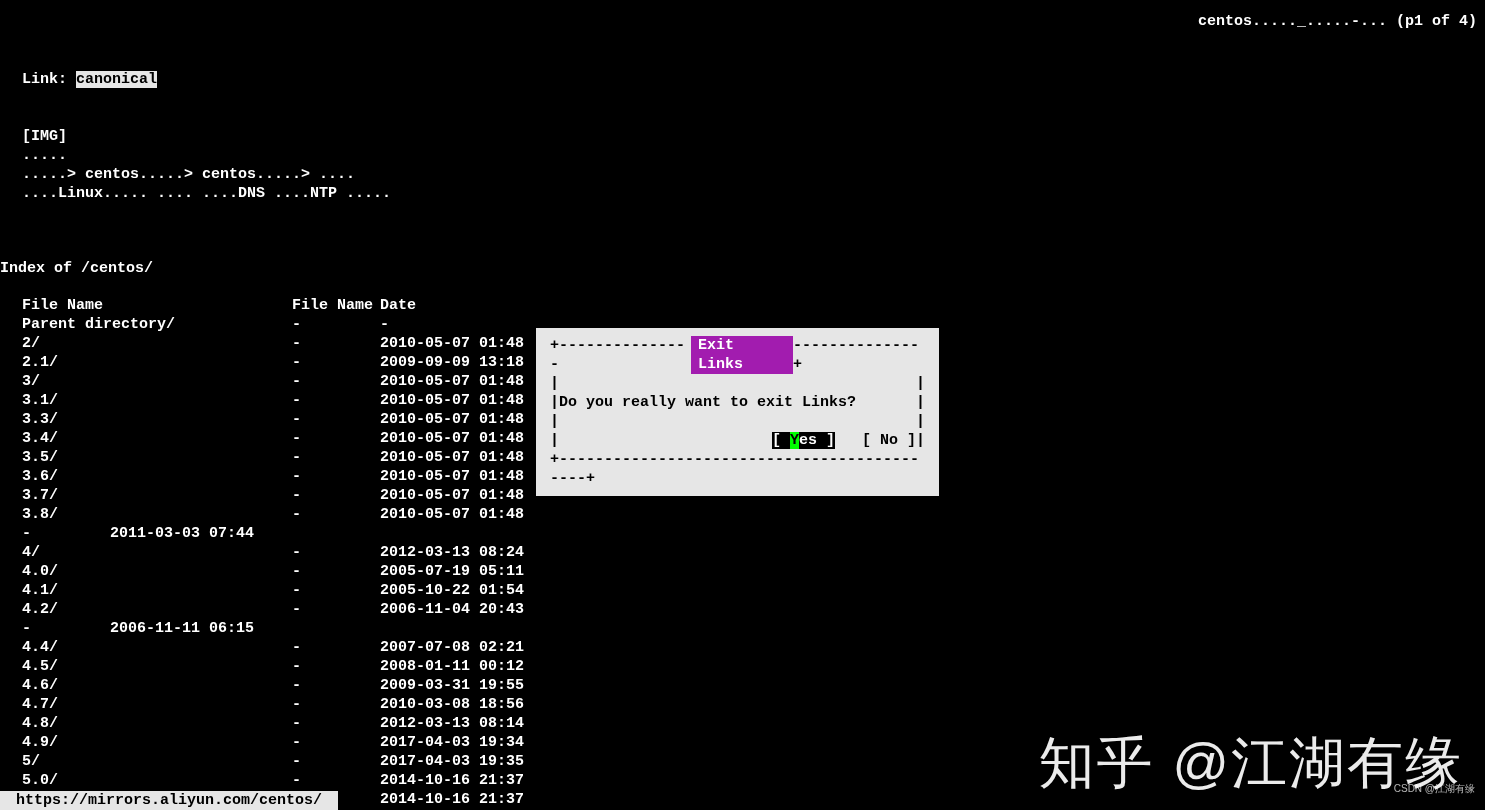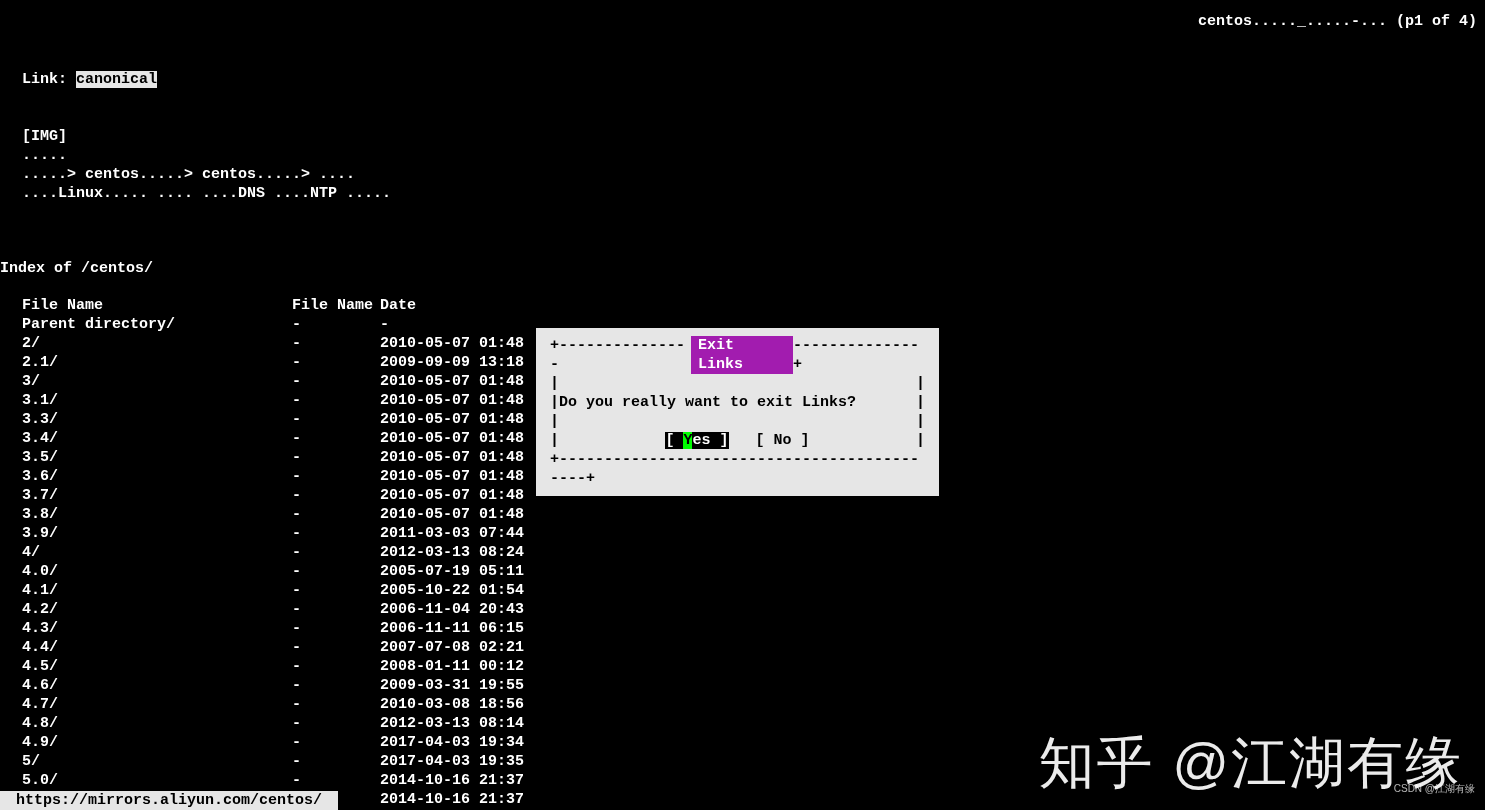--- a/index.html
+++ b/index.html
@@ -119,26 +119,26 @@
         <div class="dir-row"><span class="col-name">2/</span><span class="col-size">-</span><span class="col-date">2010-05-07 01:48</span></div>
         <div class="dir-row"><span class="col-name">2.1/</span><span class="col-size">-</span><span class="col-date">2009-09-09 13:18</span></div>
         <div class="dir-row"><span class="col-name">3/</span><span class="col-size">-</span><span class="col-date">2010-05-07 01:48</span></div>
         <div class="dir-row"><span class="col-name">3.1/</span><span class="col-size">-</span><span class="col-date">2010-05-07 01:48</span></div>
         <div class="dir-row"><span class="col-name">3.3/</span><span class="col-size">-</span><span class="col-date">2010-05-07 01:48</span></div>
         <div class="dir-row"><span class="col-name">3.4/</span><span class="col-size">-</span><span class="col-date">2010-05-07 01:48</span></div>
         <div class="dir-row"><span class="col-name">3.5/</span><span class="col-size">-</span><span class="col-date">2010-05-07 01:48</span></div>
         <div class="dir-row"><span class="col-name">3.6/</span><span class="col-size">-</span><span class="col-date">2010-05-07 01:48</span></div>
         <div class="dir-row"><span class="col-name">3.7/</span><span class="col-size">-</span><span class="col-date">2010-05-07 01:48</span></div>
         <div class="dir-row"><span class="col-name">3.8/</span><span class="col-size">-</span><span class="col-date">2010-05-07 01:48</span></div>
-        <div class="dir-row"><span class="col-name">3.9/</span><span class="col-size">-</span><span class="col-date">2011-03-03 07:44</span></div>
+        <div class="dir-row"><span class="col-size">-</span><span class="col-date">2011-03-03 07:44</span></div>
         <div class="dir-row"><span class="col-name">4/</span><span class="col-size">-</span><span class="col-date">2012-03-13 08:24</span></div>
         <div class="dir-row"><span class="col-name">4.0/</span><span class="col-size">-</span><span class="col-date">2005-07-19 05:11</span></div>
         <div class="dir-row"><span class="col-name">4.1/</span><span class="col-size">-</span><span class="col-date">2005-10-22 01:54</span></div>
         <div class="dir-row"><span class="col-name">4.2/</span><span class="col-size">-</span><span class="col-date">2006-11-04 20:43</span></div>
-        <div class="dir-row"><span class="col-name">4.3/</span><span class="col-size">-</span><span class="col-date">2006-11-11 06:15</span></div>
+        <div class="dir-row"><span class="col-size">-</span><span class="col-date">2006-11-11 06:15</span></div>
         <div class="dir-row"><span class="col-name">4.4/</span><span class="col-size">-</span><span class="col-date">2007-07-08 02:21</span></div>
         <div class="dir-row"><span class="col-name">4.5/</span><span class="col-size">-</span><span class="col-date">2008-01-11 00:12</span></div>
         <div class="dir-row"><span class="col-name">4.6/</span><span class="col-size">-</span><span class="col-date">2009-03-31 19:55</span></div>
         <div class="dir-row"><span class="col-name">4.7/</span><span class="col-size">-</span><span class="col-date">2010-03-08 18:56</span></div>
         <div class="dir-row"><span class="col-name">4.8/</span><span class="col-size">-</span><span class="col-date">2012-03-13 08:14</span></div>
         <div class="dir-row"><span class="col-name">4.9/</span><span class="col-size">-</span><span class="col-date">2017-04-03 19:34</span></div>
         <div class="dir-row"><span class="col-name">5/</span><span class="col-size">-</span><span class="col-date">2017-04-03 19:35</span></div>
         <div class="dir-row"><span class="col-name">5.0/</span><span class="col-size">-</span><span class="col-date">2014-10-16 21:37</span></div>
         <div class="dir-row"><span class="col-name">5.1/</span><span class="col-size">-</span><span class="col-date">2014-10-16 21:37</span></div>
         <div class="dir-row"><span class="col-name">5.10/</span><span class="col-size">-</span><span class="col-date">2017-04-03 19:30</span></div>
@@ -161,21 +161,21 @@
         <span style="flex:1;">Do you really want to exit Links?</span>
         <span>|</span>
       </div>
     <div class="dlg-line">
         <span>|</span>
         <span style="flex:1"></span>
         <span>|</span>
       </div>
     <div class="dlg-line">
       <span>|</span>
-      <span style="flex:1;text-align:center">
+      <span style="flex:1;text-align:right">
         <span class="dlg-btn-yes"><span>[ </span><span class="hot">Y</span><span>es</span><span> ]</span></span>&nbsp;&nbsp;&nbsp;<span>[ No ]</span>
       </span>
       <span>|</span>
     </div>
     <div class="dlg-line">
         <span>+--------------------------------------------+</span>
       </div>
   </div>
 
   <div class="statusbar">https://mirrors.aliyun.com/centos/</div>

